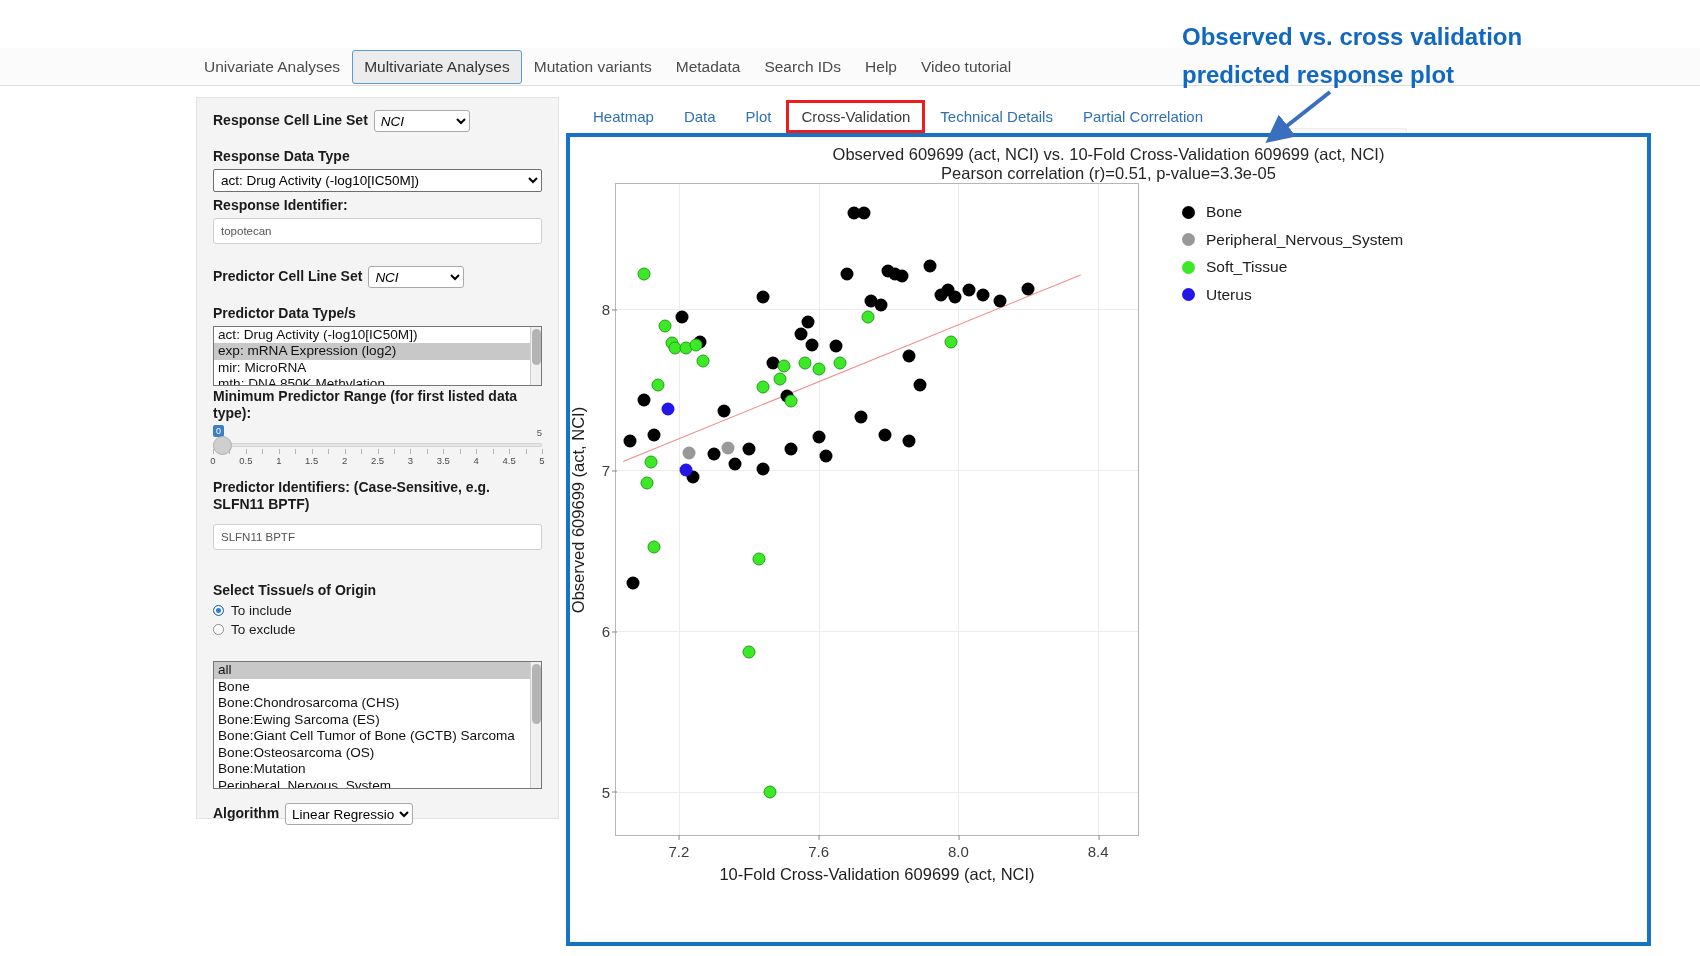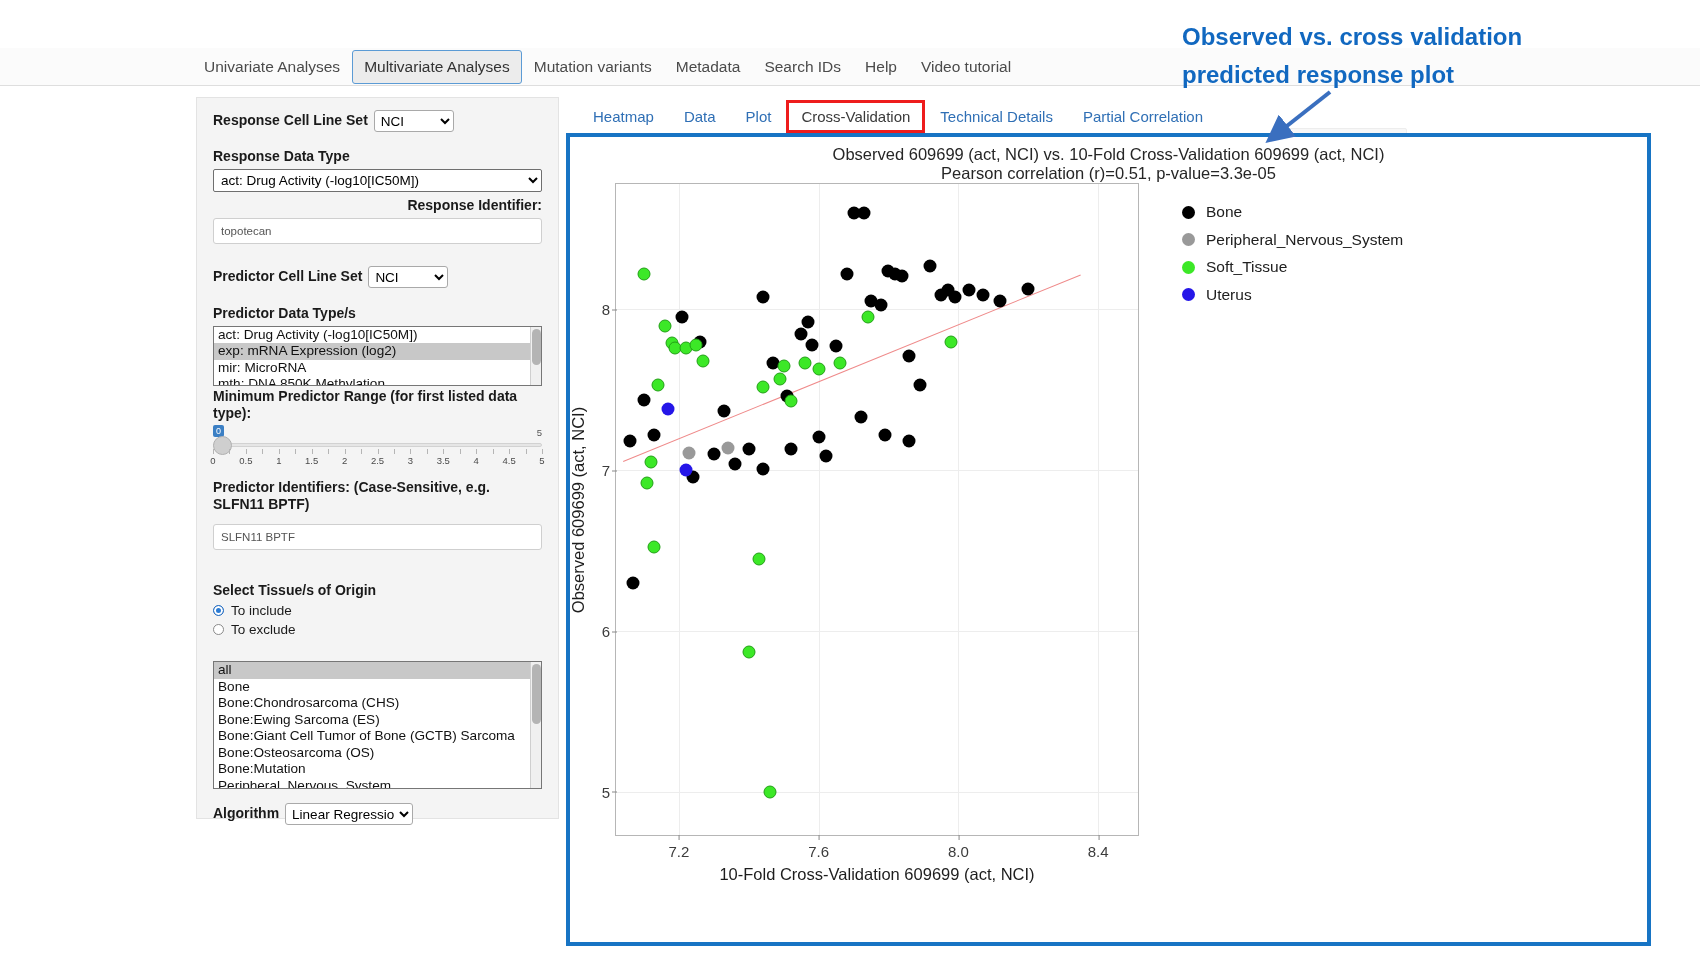--- a/index.html
+++ b/index.html
@@ -46,21 +46,21 @@
   .lbl {
     font-size: 14px; font-weight: bold; color: #1a1a1a;
     line-height: 1.25; margin: 0;
   }
   .row-inline { display: flex; align-items: center; gap: 6px; }
   select.mini {
     font-family: "Liberation Sans", sans-serif;
     font-size: 13.5px; height: 22px; padding: 1px 2px;
     border: 1px solid #a9a9a9; border-radius: 3px; background: #fff;
   }
-  .w-nci { width: 80px; }
+  .w-nci { width: 96px; font-style: italic; }
   .w-alg { width: 128px; }
   select.full {
     width: 100%; font-family: "Liberation Sans", sans-serif;
     font-size: 13.5px; height: 23px; padding: 1px 3px;
     border: 1px solid #6f6f6f; border-radius: 2px; background: #fff;
   }
   input.txt {
     width: 100%; height: 26px; font-size: 11.5px;
     padding: 3px 7px; color: #555;
     border: 1px solid #cfcfcf; border-radius: 3px; background: #fff;
@@ -240,21 +240,21 @@
       <select class="mini w-nci">
         <option>NCI</option>
       </select>
     </div>
 
     <div class="lbl" style="margin-top:16px;">Response Data Type</div>
     <select class="full" style="margin-top:3px;">
       <option>act: Drug Activity (-log10[IC50M])</option>
     </select>
 
-    <div class="lbl" style="margin-top:5px;text-align:right;">Response Identifier:</div>
+    <div class="lbl" style="margin-top:5px;">Response Identifier:</div>
     <input class="txt" style="margin-top: 4px;" value="topotecan">
 
     <div class="row-inline" style="margin-top:22px;">
       <span class="lbl">Predictor Cell Line Set</span>
       <select class="mini w-nci">
         <option>NCI</option>
       </select>
     </div>
 
     <div class="lbl" style="margin-top:17px;">Predictor Data Type/s</div>

